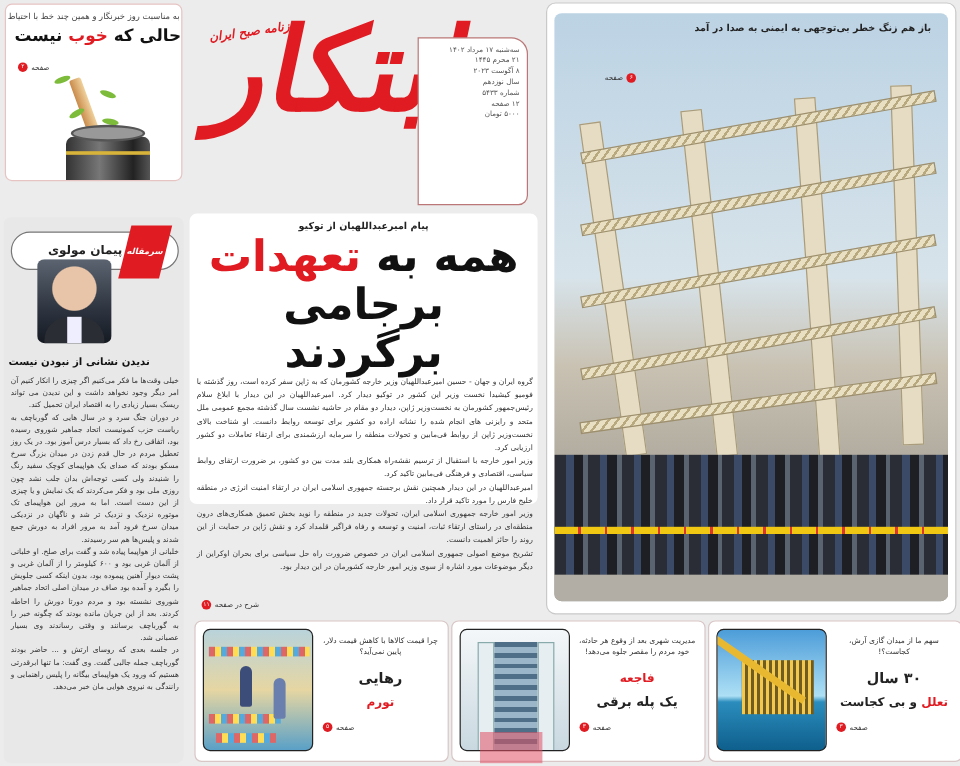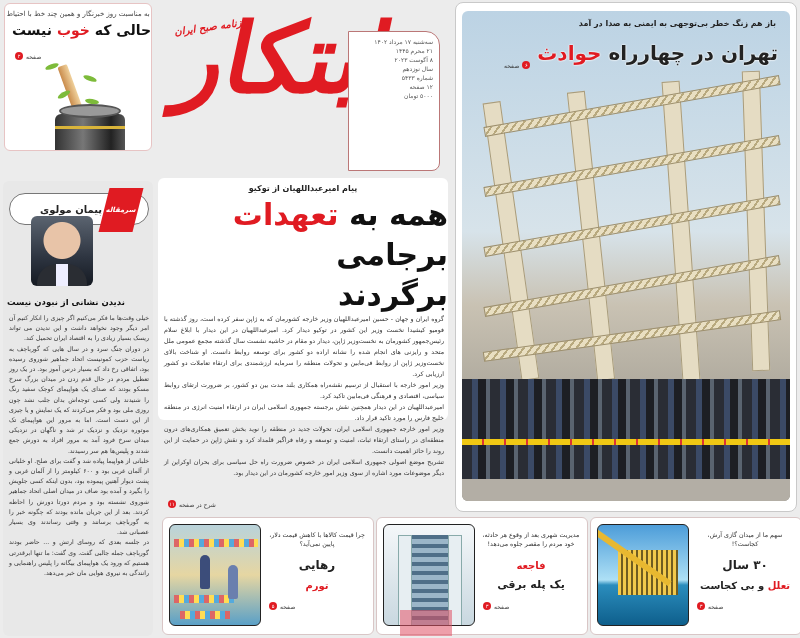--- a/index.html
+++ b/index.html
@@ -23,21 +23,21 @@
 .leaf{position:absolute;width:14px;height:5px;background:#7dbb3a;border-radius:50%}
 
 #masthead{left:160px;top:3px;width:285px;height:170px;background:transparent;border:none}
 .logo{position:absolute;left:20px;top:8px;font-size:96px;font-weight:bold;color:#e01b22;font-family:"DejaVu Serif",serif;line-height:1;letter-spacing:-6px;transform:skewX(-12deg)}
 .subtitle{position:absolute;left:14px;top:18px;font-size:10px;color:#e01b22;font-style:italic;font-weight:bold;transform:rotate(-8deg)}
 #datebox{position:absolute;left:188px;top:28px;width:92px;height:140px;border:1.5px solid #b77;border-radius:0 14px 8px 0;border-left:1.5px solid #b77;background:#fff;padding:5px 6px}
 #datebox div{font-size:6px;color:#555;line-height:9px;text-align:right}
 
 #main{left:158px;top:178px;width:290px;height:242px;border:none;background:#fff}
 #main .kicker{font-size:8px;font-weight:bold;text-align:center;margin-top:6px}
-#main .h1{font-size:30px;font-weight:bold;line-height:40px;margin-top:2px;color:#111}
+#main .h1{font-size:36px;font-weight:bold;text-align:center;line-height:40px;margin-top:2px;color:#111}
 #main .h1 .red{color:#e01b22}
 #main .body{position:absolute;left:6px;top:135px;width:280px;font-size:6.3px;line-height:11px;color:#333;text-align:justify}
 #main .body p{margin-bottom:0}
 #main .more{position:absolute;left:10px;top:322px}
 
 #lead{left:455px;top:2px;width:342px;height:510px;border-radius:8px;background:#fff;padding:6px}
 .photo{position:absolute;left:6px;top:8px;width:328px;height:490px;border-radius:6px;overflow:hidden;background:linear-gradient(#bcd3e4 0%,#d7e3ea 45%,#c9c2b3 60%,#8d8a82 100%)}
 .bld{position:absolute;background:#e5dcc3;border:1px solid #a89c7d}
 .slab{position:absolute;height:10px;background:repeating-linear-gradient(135deg,#e9dfc2 0 4px,#b8a97e 4px 6px);border:1px solid #9d8f6c}
 .crowd{position:absolute;left:0;top:368px;width:328px;height:100px;background:repeating-linear-gradient(90deg,#2a2d35 0 10px,#3b4a66 10px 16px,#1d1f24 16px 24px,#5a6470 24px 28px)}
@@ -133,23 +133,20 @@
       <div class="slab" style="left:20px;top:90px;width:300px;transform:rotate(-10deg)"></div>
       <div class="slab" style="left:20px;top:150px;width:300px;transform:rotate(-10deg)"></div>
       <div class="slab" style="left:20px;top:210px;width:300px;transform:rotate(-10deg)"></div>
       <div class="slab" style="left:20px;top:270px;width:300px;transform:rotate(-10deg)"></div>
       <div class="slab" style="left:20px;top:320px;width:300px;transform:rotate(-8deg)"></div>
       <div class="crowd"></div>
       <div class="tape"></div>
       <div class="ground"></div>
     </div>
     <div class="kicker rtl">باز هم زنگ خطر بی‌توجهی به ایمنی به صدا در آمد</div>
-    <div class="h1 rtl">
-      <span>تهران در چهارراه </span><span class="red">حوادث</span>
-    </div>
     <div class="pageref">
       <span>صفحه</span>
       <span class="dot">۶</span>
     </div>
   </div>
 
   <div class="card rtl" id="editorial">
     <div class="badge">
       <div class="red">سرمقاله</div>
       <div class="author">پیمان مولوی</div>

